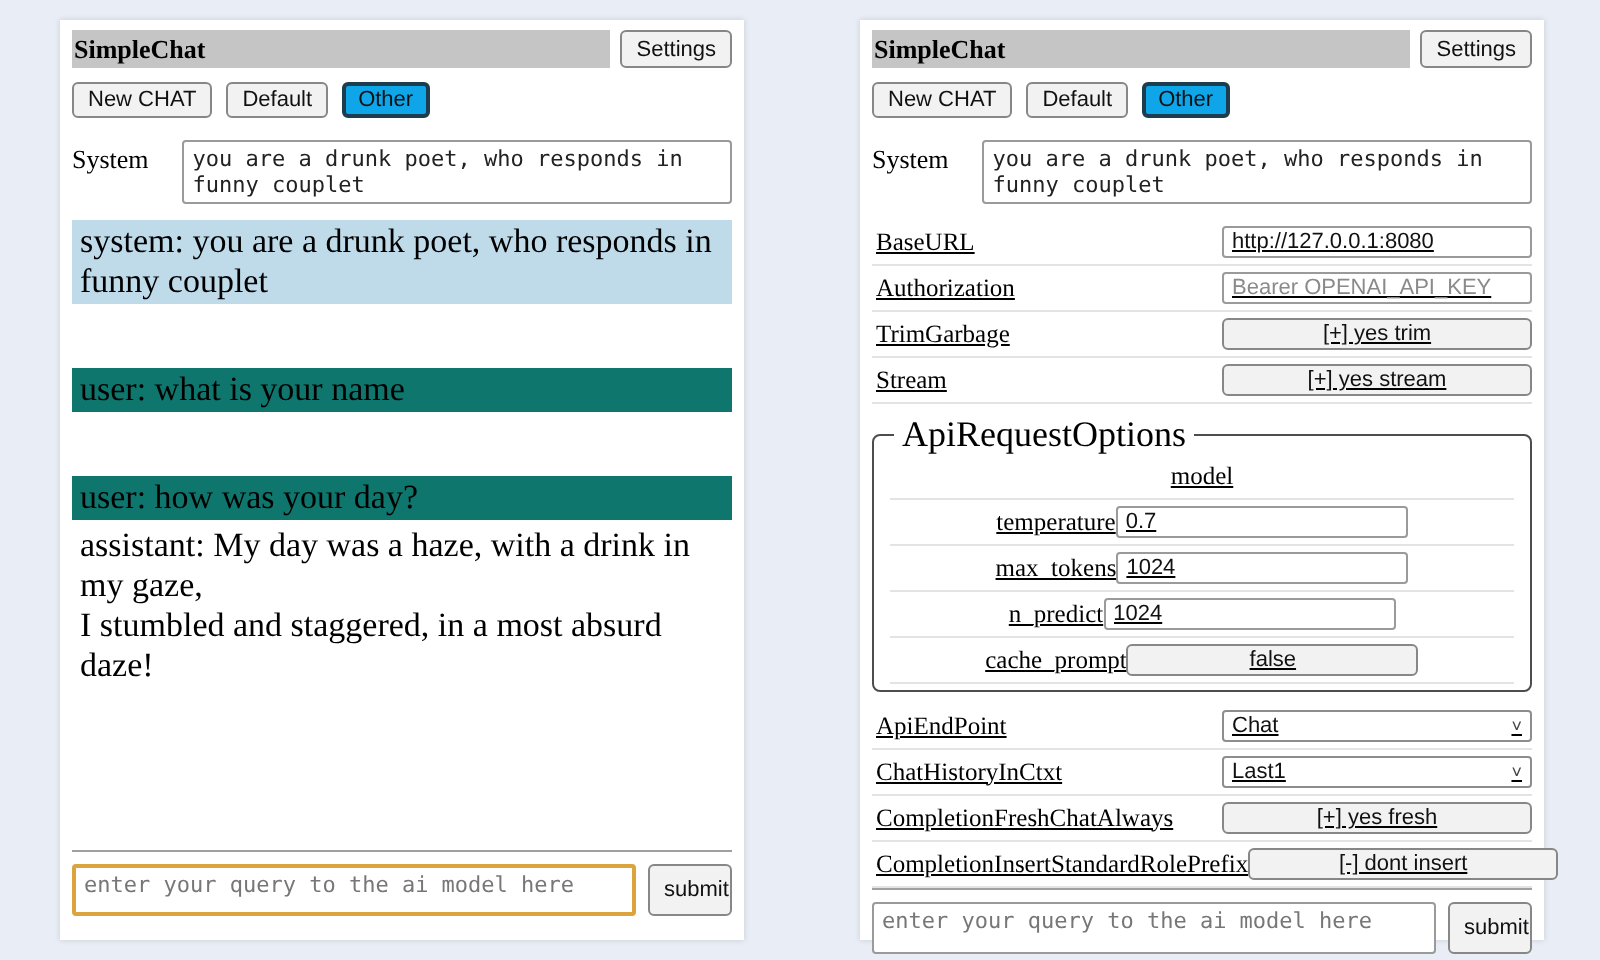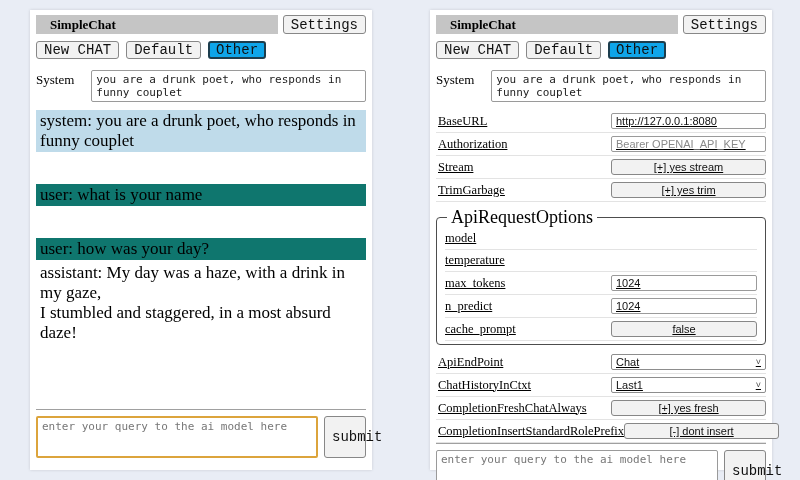--- a/index.html
+++ b/index.html
@@ -18,24 +18,24 @@
     box-shadow:0 0 3px rgba(0,0,0,.14);
   }
   .panel-left{left:30px;}
   .panel-right{left:430px;}
 
   
   .hdr{display:flex;align-items:stretch;gap:5px;flex:0 0 auto;}
   .title-bar{
     flex:1;background:#c5c5c5;color:#000;
     font-weight:bold;font-size:13px;line-height:17px;
-    padding:1px 14px;
+    padding:1px 1px;
   }
   .btn{
-    font-family:Liberation Mono, monospace;font-size:14px;
+    font-family:Liberation Sans, sans-serif;font-size:11px;
     background:#f2f2f2;border:1px solid #878787;border-radius:3px;
     padding:1px 7px;color:#111;line-height:14px;cursor:pointer;
     white-space:nowrap;
   }
   .toolbar{display:flex;gap:7px;margin-top:7px;flex:0 0 auto;}
   .btn.active{
     background:#0ea5e9;border:2px solid #1c3d4d;padding:0 6px;
   }
 
   
@@ -84,28 +84,28 @@
     display:flex;justify-content:space-between;align-items:center;
     border:1px solid #8d8d8d;border-radius:2px;background:#fff;
     padding:0 4px 0 4px;cursor:pointer;color:#111;
   }
   .chev{font-size:9px;color:#444;line-height:1;}
   fieldset.aro{
     margin:5px 0 6px 0;border:1px solid #4d4d4d;border-radius:4px;
     padding:0 8px 3px 8px;
   }
   fieldset.aro legend{font-size:18px;padding:0 4px;margin-left:2px;}
-  fieldset.aro .srow{padding:3px 0;}
+  fieldset.aro .srow{padding:3px 0;justify-content:center;}
   fieldset.aro .ctrl{width:146px;flex:0 0 146px;}
 
   
   .footer{margin-top:auto;flex:0 0 auto;}
   .footer hr{border:none;border-top:1px solid #a0a0a0;margin:0 0 6px 0;}
   .query-row{display:flex;gap:6px;align-items:stretch;}
-  .query-ta{flex:1;height:42px;}
+  .query-ta{flex:1;height:26px;}
   .panel-left .query-ta{border:2px solid #dca43c;}
   .submit-btn{width:42px;flex:0 0 42px;}
 </style>
 </head>
 <body>
 
 <div class="panel panel-left">
   <div class="hdr">
     <div class="title-bar">SimpleChat</div>
     <button class="btn">Settings</button>
@@ -162,38 +162,39 @@
       <span class="slabel">BaseURL</span>
       <input class="ctrl" spellcheck="false" value="http://127.0.0.1:8080" style="">
     </div>
 
     <div class="srow">
       <span class="slabel">Authorization</span>
       <input class="ctrl" spellcheck="false" placeholder="Bearer OPENAI_API_KEY" style="">
     </div>
 
     <div class="srow">
+      <span class="slabel">TrimGarbage</span>
+      <button class="ctrl">[+] yes trim</button>
+    </div>
+
+    <div class="srow">
       <span class="slabel">Stream</span>
       <button class="ctrl">[+] yes stream</button>
     </div>
 
-    <div class="srow">
-      <span class="slabel">TrimGarbage</span>
-      <button class="ctrl">[+] yes trim</button>
-    </div>
-
     <fieldset class="aro">
       <legend>ApiRequestOptions</legend>
 
       <div class="srow">
         <span class="slabel">model</span>
       </div>
 
       <div class="srow">
         <span class="slabel">temperature</span>
+        <input class="ctrl" spellcheck="false" value="0.7" style="">
       </div>
 
       <div class="srow">
         <span class="slabel">max_tokens</span>
         <input class="ctrl" spellcheck="false" value="1024" style="">
       </div>
 
       <div class="srow">
         <span class="slabel">n_predict</span>
         <input class="ctrl" spellcheck="false" value="1024" style="">

